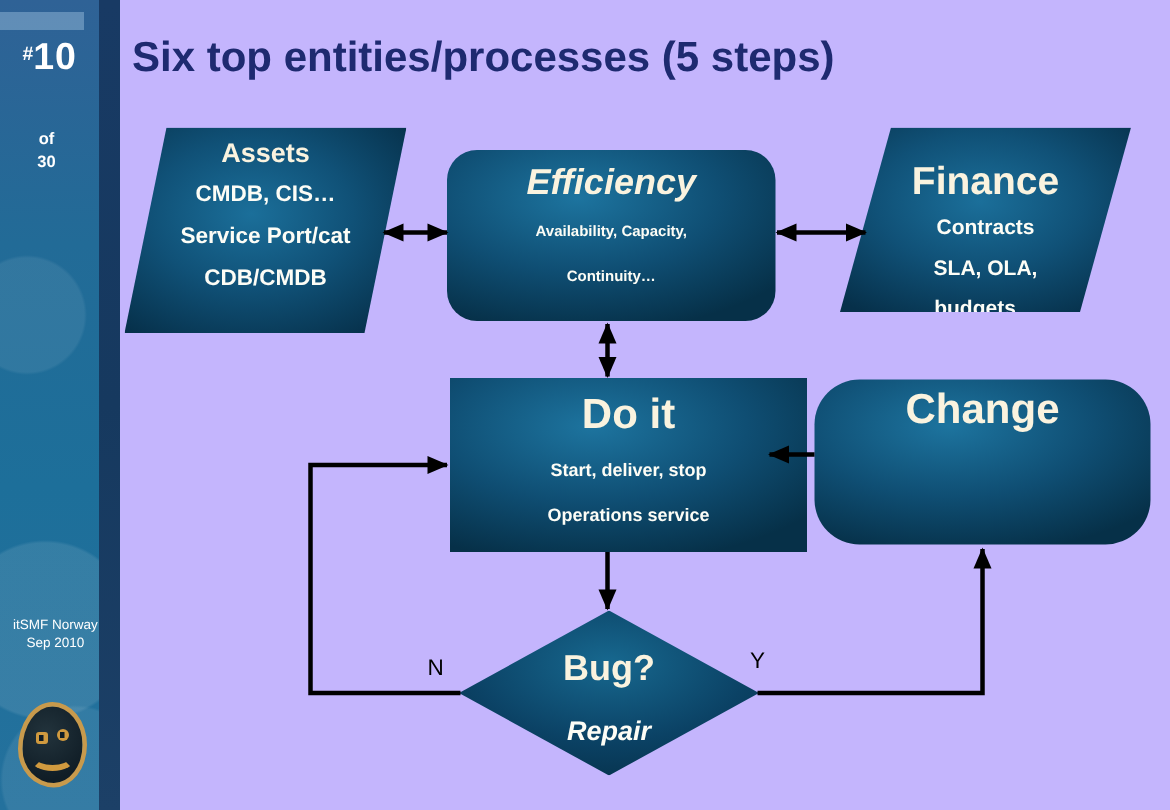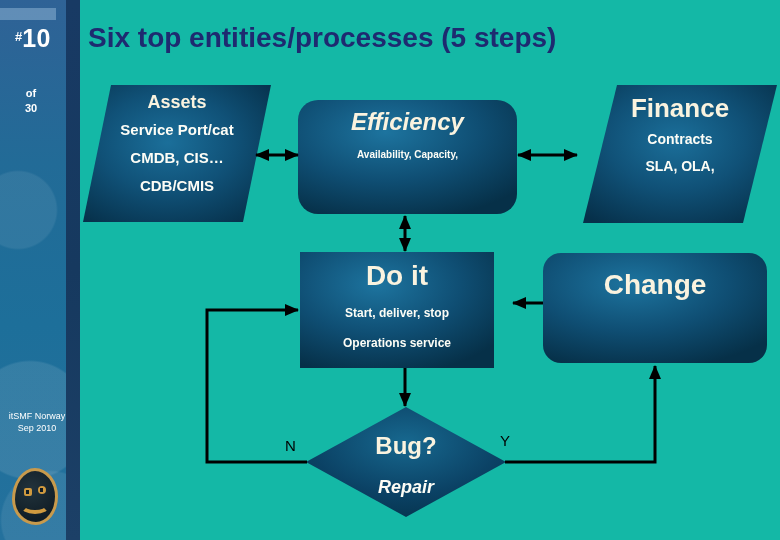--- a/index.html
+++ b/index.html
@@ -2,21 +2,21 @@
 <html><head>
 <meta charset="utf-8">
 <style>
   * { margin: 0; padding: 0; box-sizing: border-box; }
   html, body { background: #888; }
   body { font-family: "Liberation Sans", sans-serif; }
 
   .slide {
     position: relative;
     width: 780px; height: 540px;
-    background: #14b8a6;
+    background: #c4b5fd;
     overflow: hidden;
   }
 
   
   .sidebar {
     position: absolute; left: 0; top: 0; width: 80px; height: 540px;
     background:
       radial-gradient(circle 60px at 30px 420px, rgba(255,255,255,0.10) 58px, rgba(255,255,255,0) 60px),
       radial-gradient(circle 40px at 18px 210px, rgba(255,255,255,0.08) 38px, rgba(255,255,255,0) 40px),
       radial-gradient(circle 50px at 50px 520px, rgba(255,255,255,0.08) 48px, rgba(255,255,255,0) 50px),
@@ -102,38 +102,38 @@
   .node-assets .node-line  { font-size: 15px; line-height: 28px; }
 
   .node-efficiency {
     left: 298px; top: 100px; width: 219px; height: 114px;
     border-radius: 20px; padding-top: 8px;
   }
   .node-efficiency .node-title { font-size: 24px; margin-bottom: 4px; font-style: italic; }
   .node-efficiency .node-line  { font-size: 10px; line-height: 30px; }
 
   .node-finance {
-    left: 583px; top: 85px; width: 194px; height: 138px;
+    left: 560px; top: 85px; width: 194px; height: 123px;
     clip-path: polygon(34px 0, 100% 0, calc(100% - 34px) 100%, 0 100%);
     background: radial-gradient(ellipse 80% 80% at 48% 40%, #1b6f9a 0%, #105177 45%, #06304a 90%);
-    padding-top: 8px;
+    padding-top: 20px;
   }
   .node-finance .node-title { font-size: 26px; margin-bottom: 2px; }
   .node-finance .node-line  { font-size: 14px; line-height: 27px; }
 
   .node-doit {
-    left: 300px; top: 252px; width: 194px; height: 116px;
+    left: 300px; top: 252px; width: 238px; height: 116px;
     padding-top: 8px;
   }
   .node-doit .node-title { font-size: 28px; margin-bottom: 6px; }
   .node-doit .node-line  { font-size: 12px; line-height: 30px; }
 
   .node-change {
     left: 543px; top: 253px; width: 224px; height: 110px;
-    border-radius: 18px; padding-top: 16px;
+    border-radius: 30px; padding-top: 4px;
   }
   .node-change .node-title { font-size: 28px; margin-bottom: 4px; }
   .node-change .node-line  { font-size: 15px; line-height: 26px; }
 
   .node-bug {
     left: 306px; top: 407px; width: 200px; height: 110px;
     clip-path: polygon(50% 0, 100% 50%, 50% 100%, 0 50%);
     background: radial-gradient(ellipse 85% 85% at 50% 32%, #17688f 0%, #0b4265 55%, #053049 92%);
     padding-top: 25px;
   }
@@ -174,34 +174,36 @@
       <div class="eye eye-left"></div>
       <div class="eye eye-right"></div>
       <div class="mouth"></div>
     </div>
   </div>
 
   <h1 class="slide-title">Six top entities/processes (5 steps)</h1>
 
   <div class="node node-assets">
     <div class="node-title">Assets</div>
+    <div class="node-line">CMDB, CIS…</div>
     <div class="node-line">Service Port/cat</div>
-    <div class="node-line">CMDB, CIS…</div>
-    <div class="node-line">CDB/CMIS</div>
+    <div class="node-line">CDB/CMDB</div>
   </div>
 
   <div class="node grad-box node-efficiency">
     <div class="node-title">Efficiency</div>
     <div class="node-line">Availability, Capacity,</div>
+    <div class="node-line">Continuity…</div>
   </div>
 
   <div class="node node-finance">
     <div class="node-title">Finance</div>
     <div class="node-line">Contracts</div>
     <div class="node-line">SLA, OLA,</div>
+    <div class="node-line">budgets…</div>
   </div>
 
   <div class="node grad-box node-doit">
     <div class="node-title">Do it</div>
     <div class="node-line">Start, deliver, stop</div>
     <div class="node-line">Operations service</div>
   </div>
 
   <div class="node grad-box node-change">
     <div class="node-title">Change</div>

